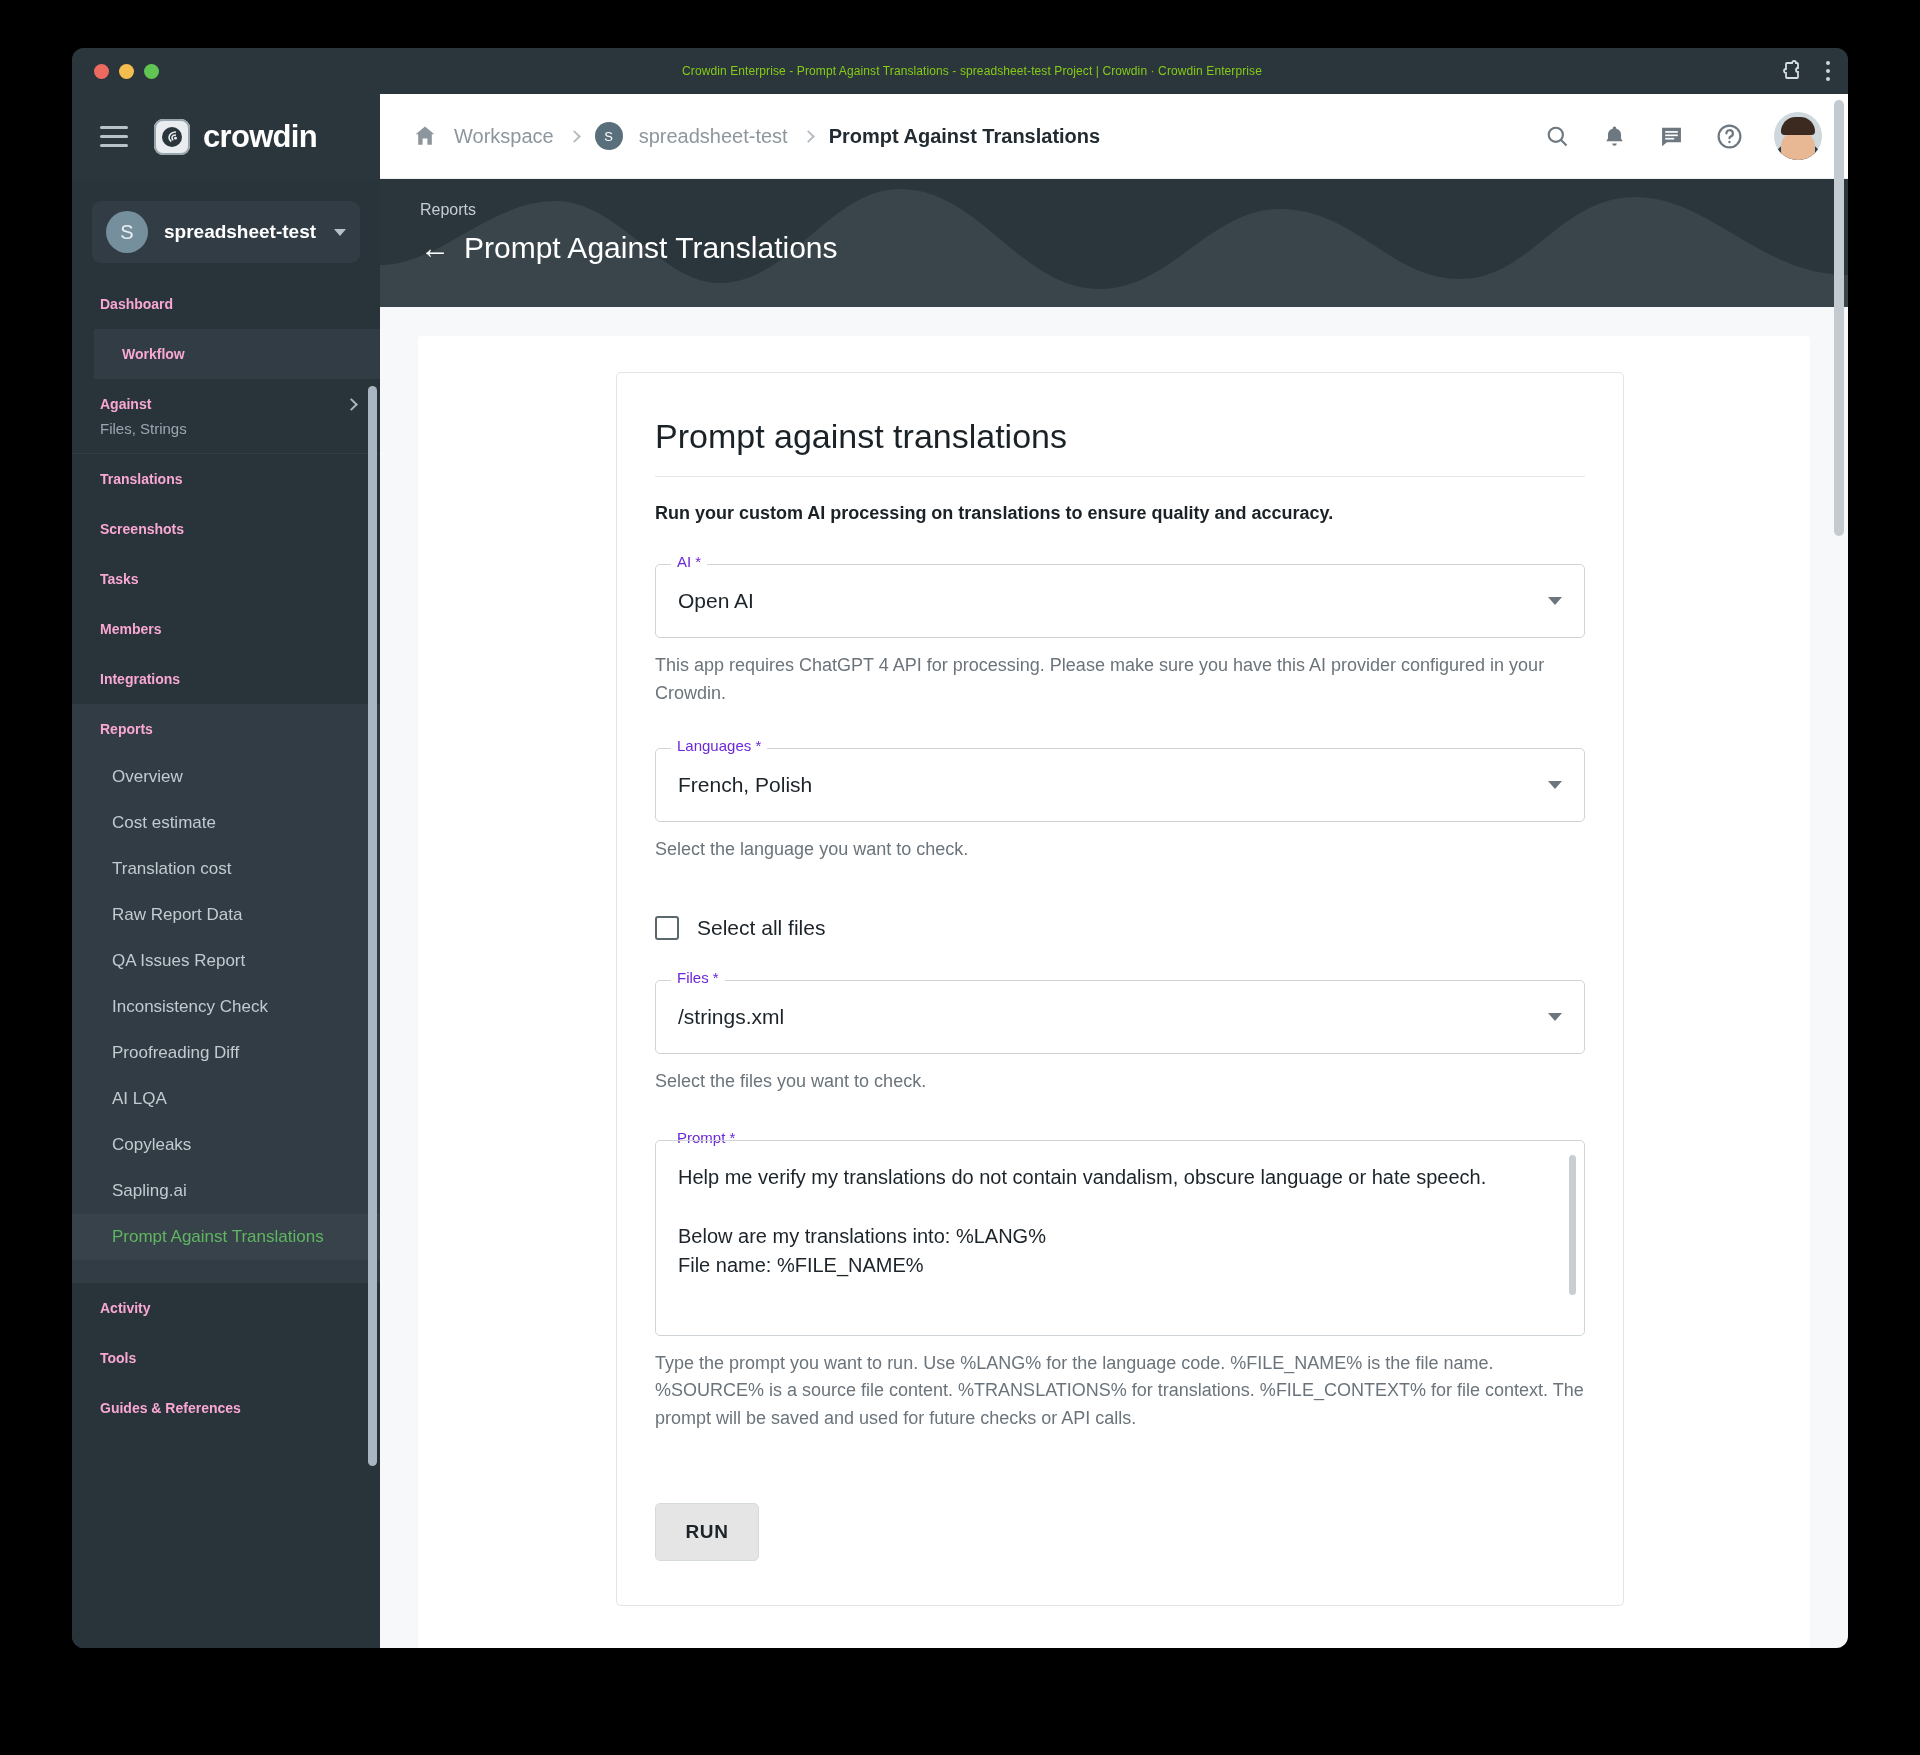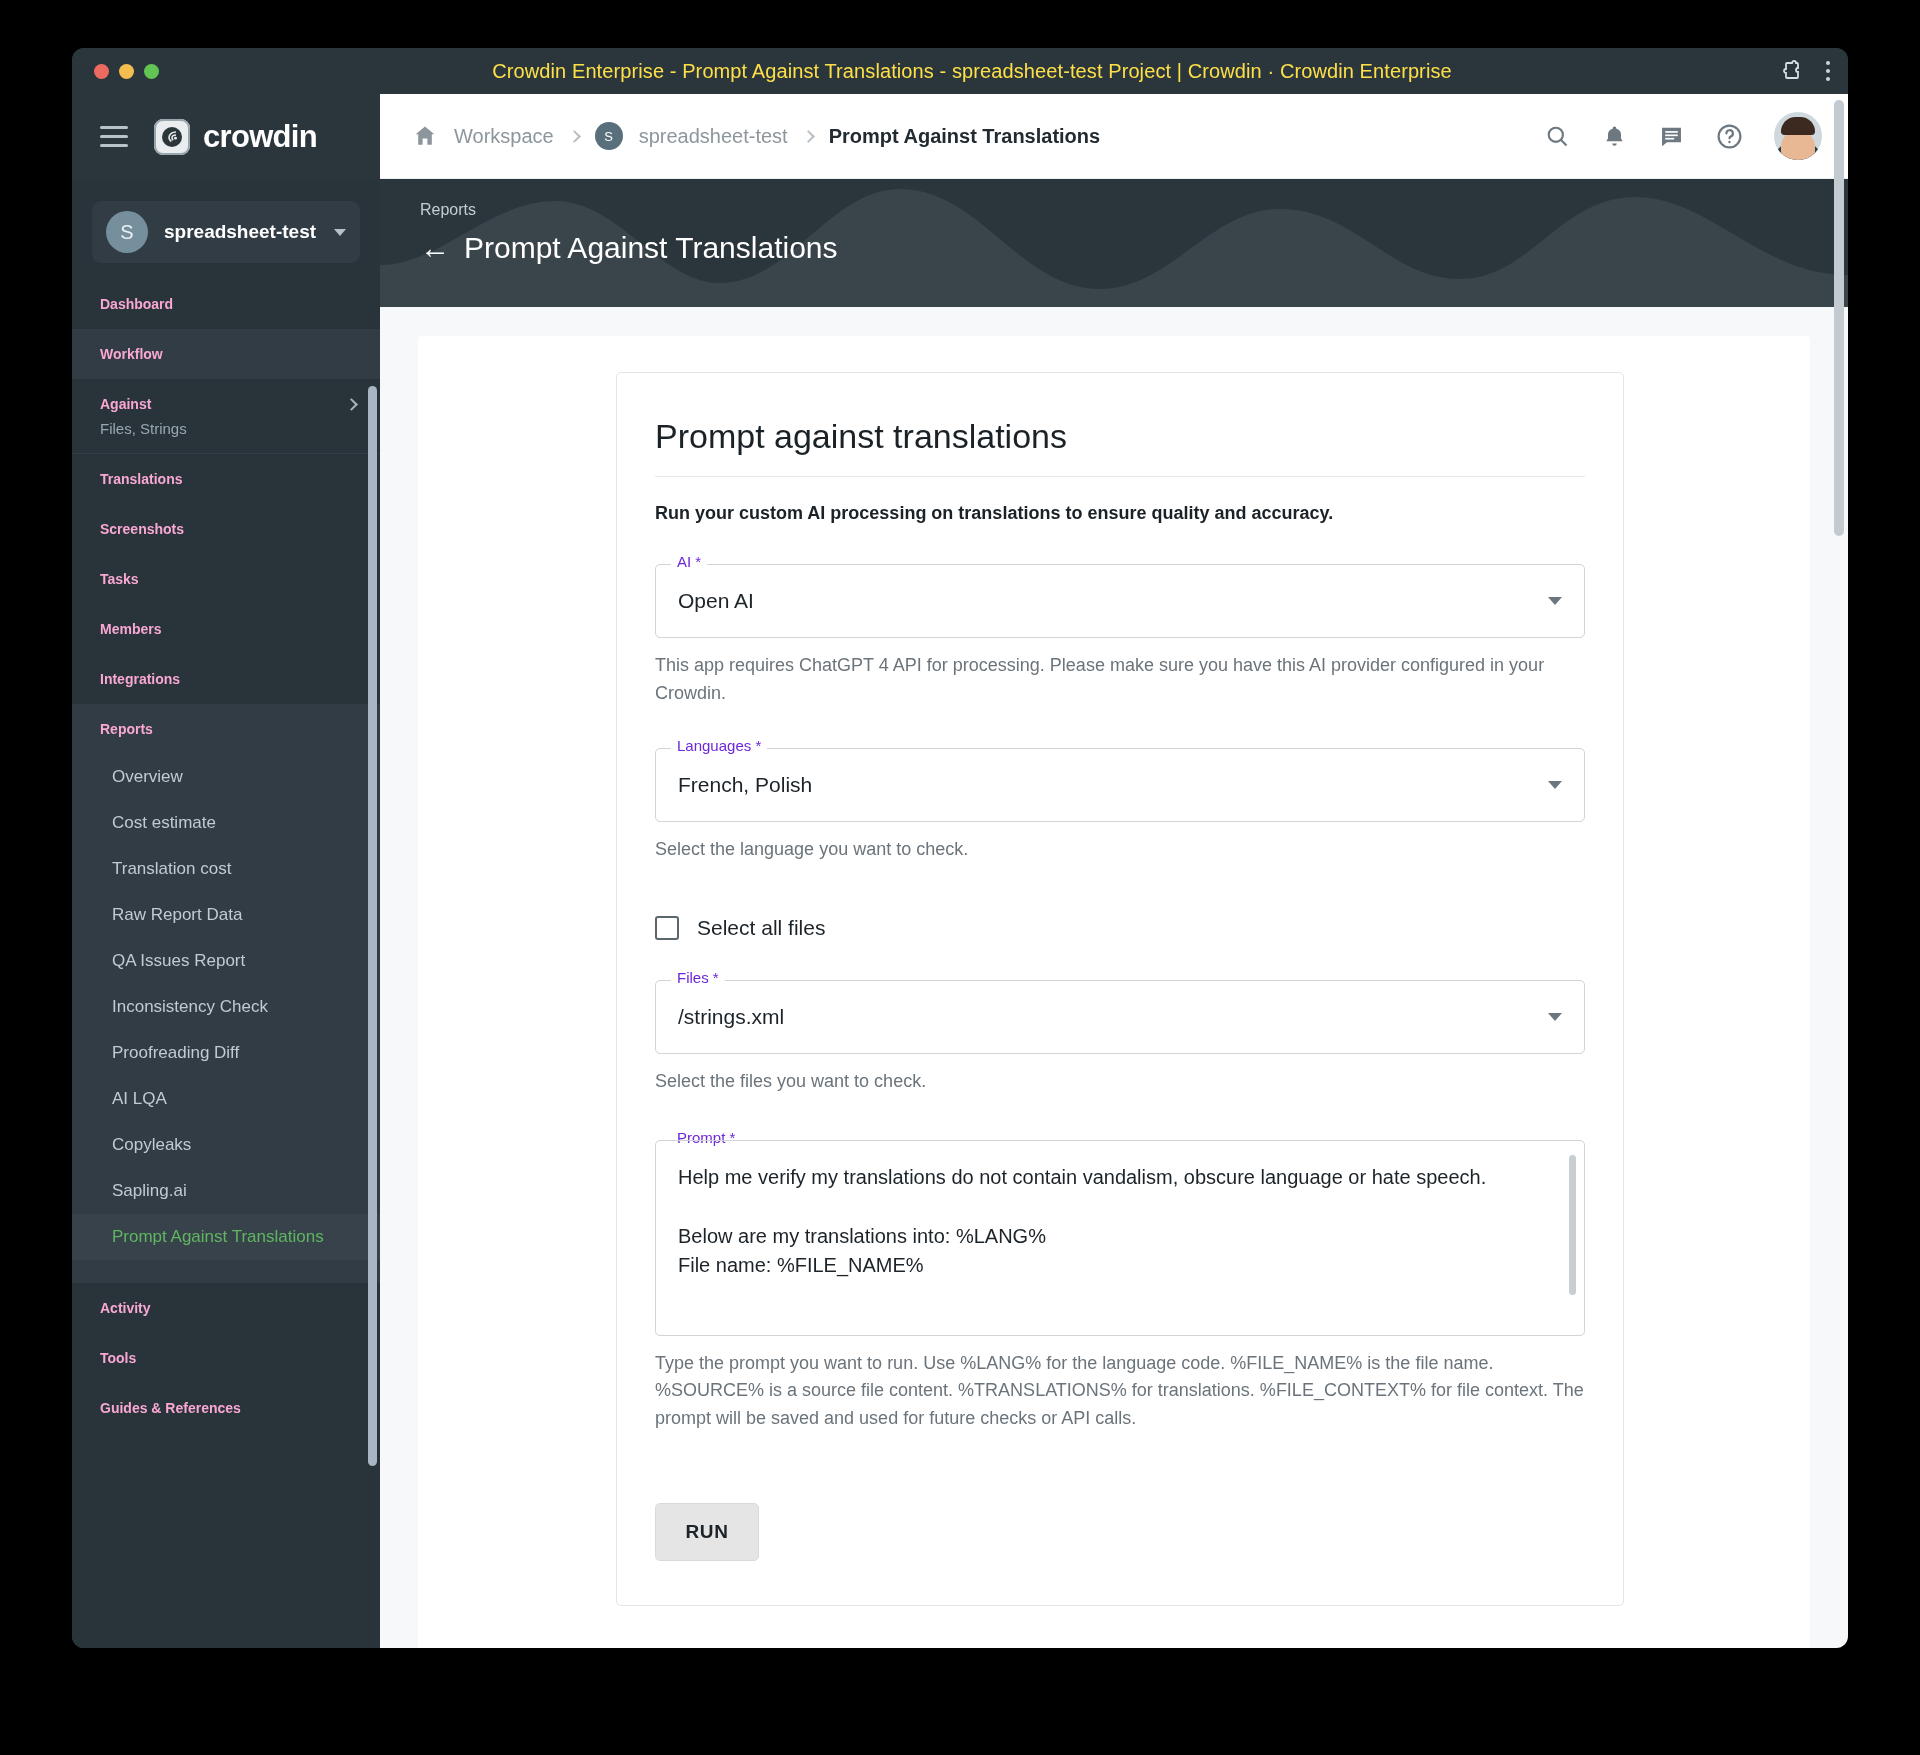--- a/index.html
+++ b/index.html
@@ -32,22 +32,22 @@
   .traffic { display: flex; gap: 10px; margin-left: 22px; }
   .dot { width: 15px; height: 15px; border-radius: 50%; }
   .dot.red { background: #ec6a5f; }
   .dot.yellow { background: #f4bd50; }
   .dot.green { background: #61c554; }
 
   .win-title {
     position: absolute;
     left: 0; right: 0;
     text-align: center;
-    color: #fde047;
-    font-size: 20px;
+    color: #84cc16;
+    font-size: 12px;
     letter-spacing: .1px;
     white-space: nowrap;
     pointer-events: none;
     margin-left: 24px;
   }
   .titlebar-right {
     position: absolute;
     right: 18px;
     display: flex; align-items: center; gap: 22px;
   }
@@ -123,21 +123,21 @@
   }
 
   .nav { margin-top: 16px; }
   .nav-item {
     padding: 17px 0 17px 28px;
     color: #f9a8d4;
     font-size: 14px;
     font-weight: 600;
     cursor: pointer;
   }
-  .nav-item.shaded { background: #313c44; }
+  .nav-item.shaded { background: #313c44; margin-left: 22px; }
   .nav-item.with-sub { padding-bottom: 8px; }
   .nav-sub-label { color: #9aa7b0; font-size: 15px; font-weight: 400; padding-left: 28px; padding-bottom: 16px; background: #29333a; }
   .nav-item.row { display: flex; align-items: center; justify-content: space-between; padding-right: 24px; }
   .chev-right {
     width: 9px; height: 9px;
     border-right: 2.5px solid #aab4bb;
     border-top: 2.5px solid #aab4bb;
     transform: rotate(45deg);
   }
   .group-shaded { background: #313c44; }

